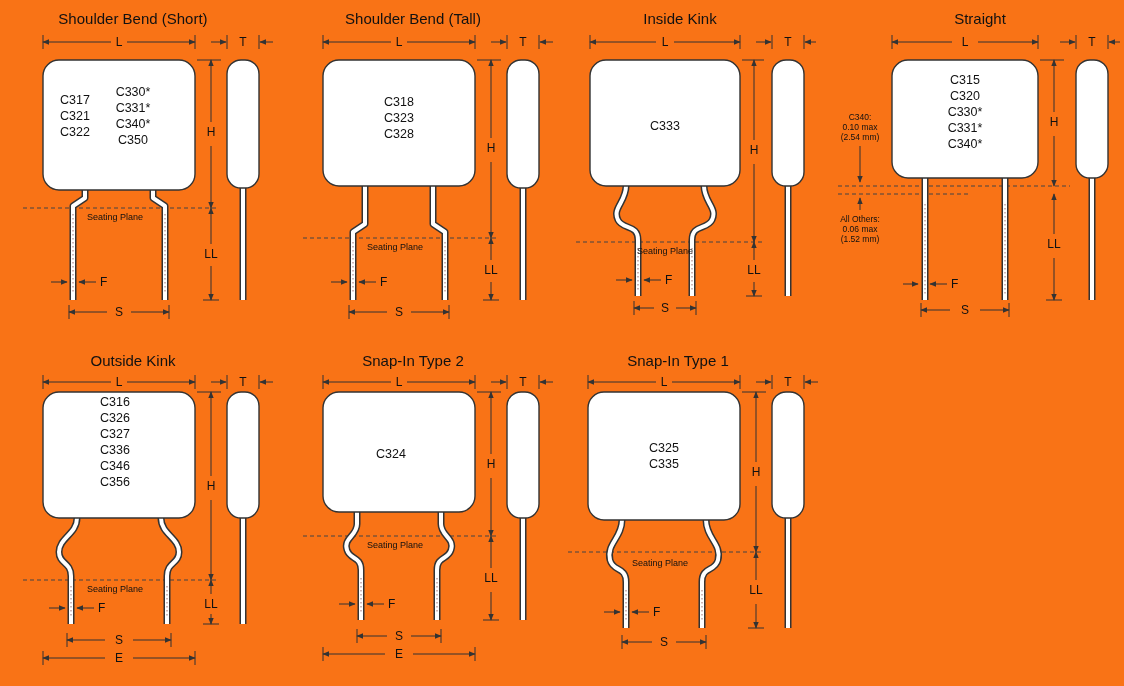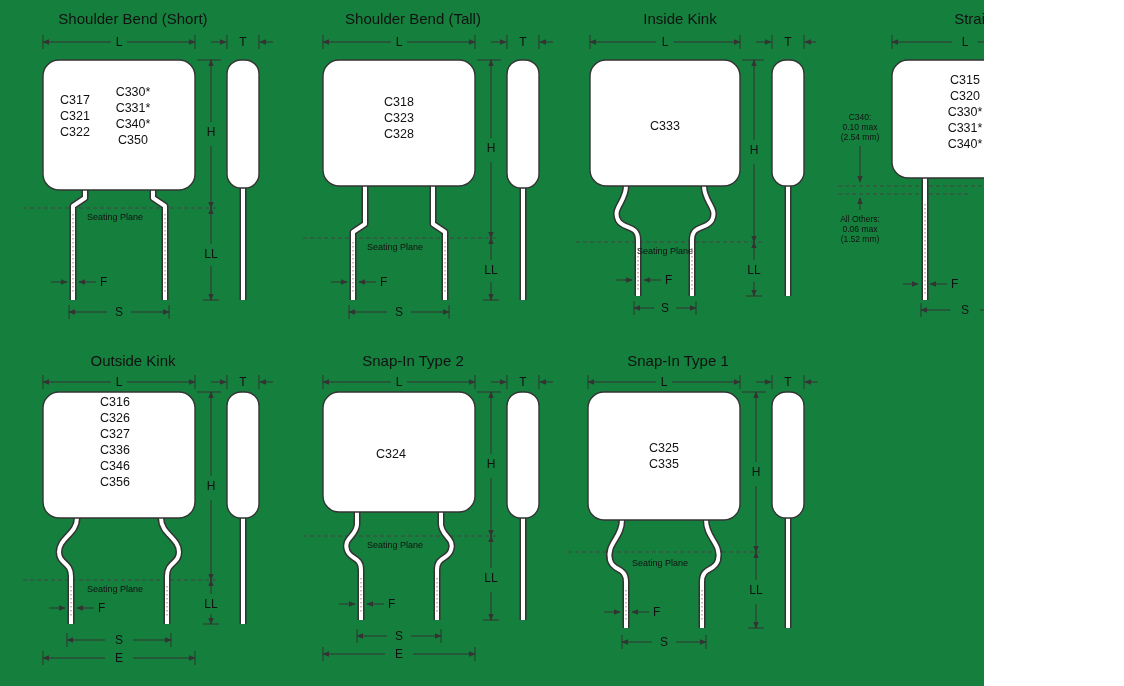--- a/index.html
+++ b/index.html
@@ -1,17 +1,17 @@
 <!DOCTYPE html>
 <html><head>
 <meta charset="utf-8">
 <style>
   * { margin:0; padding:0; box-sizing:border-box; }
   html,body { background:#fff; font-family:"Liberation Sans", sans-serif; }
-  .canvas { position:relative; width:984px; height:686px; background:#15803d; overflow:hidden; }
+  .canvas { position:relative; width:1124px; height:686px; background:#f97316; overflow:hidden; }
   .canvas > svg { position:absolute; }
   svg text { fill:#111; text-anchor:middle; }
   .t-title { font-size:15px; }
   .t-part  { font-size:12.5px; }
   .t-dim   { font-size:12px; }
   .t-seat  { font-size:9px; }
   .t-note  { font-size:8.5px; }
   .t-left  { text-anchor:start; }
   .ln   { stroke:#333; stroke-width:1; fill:none; }
   .dash { stroke:#444; stroke-width:1; fill:none; stroke-dasharray:4 3; }

